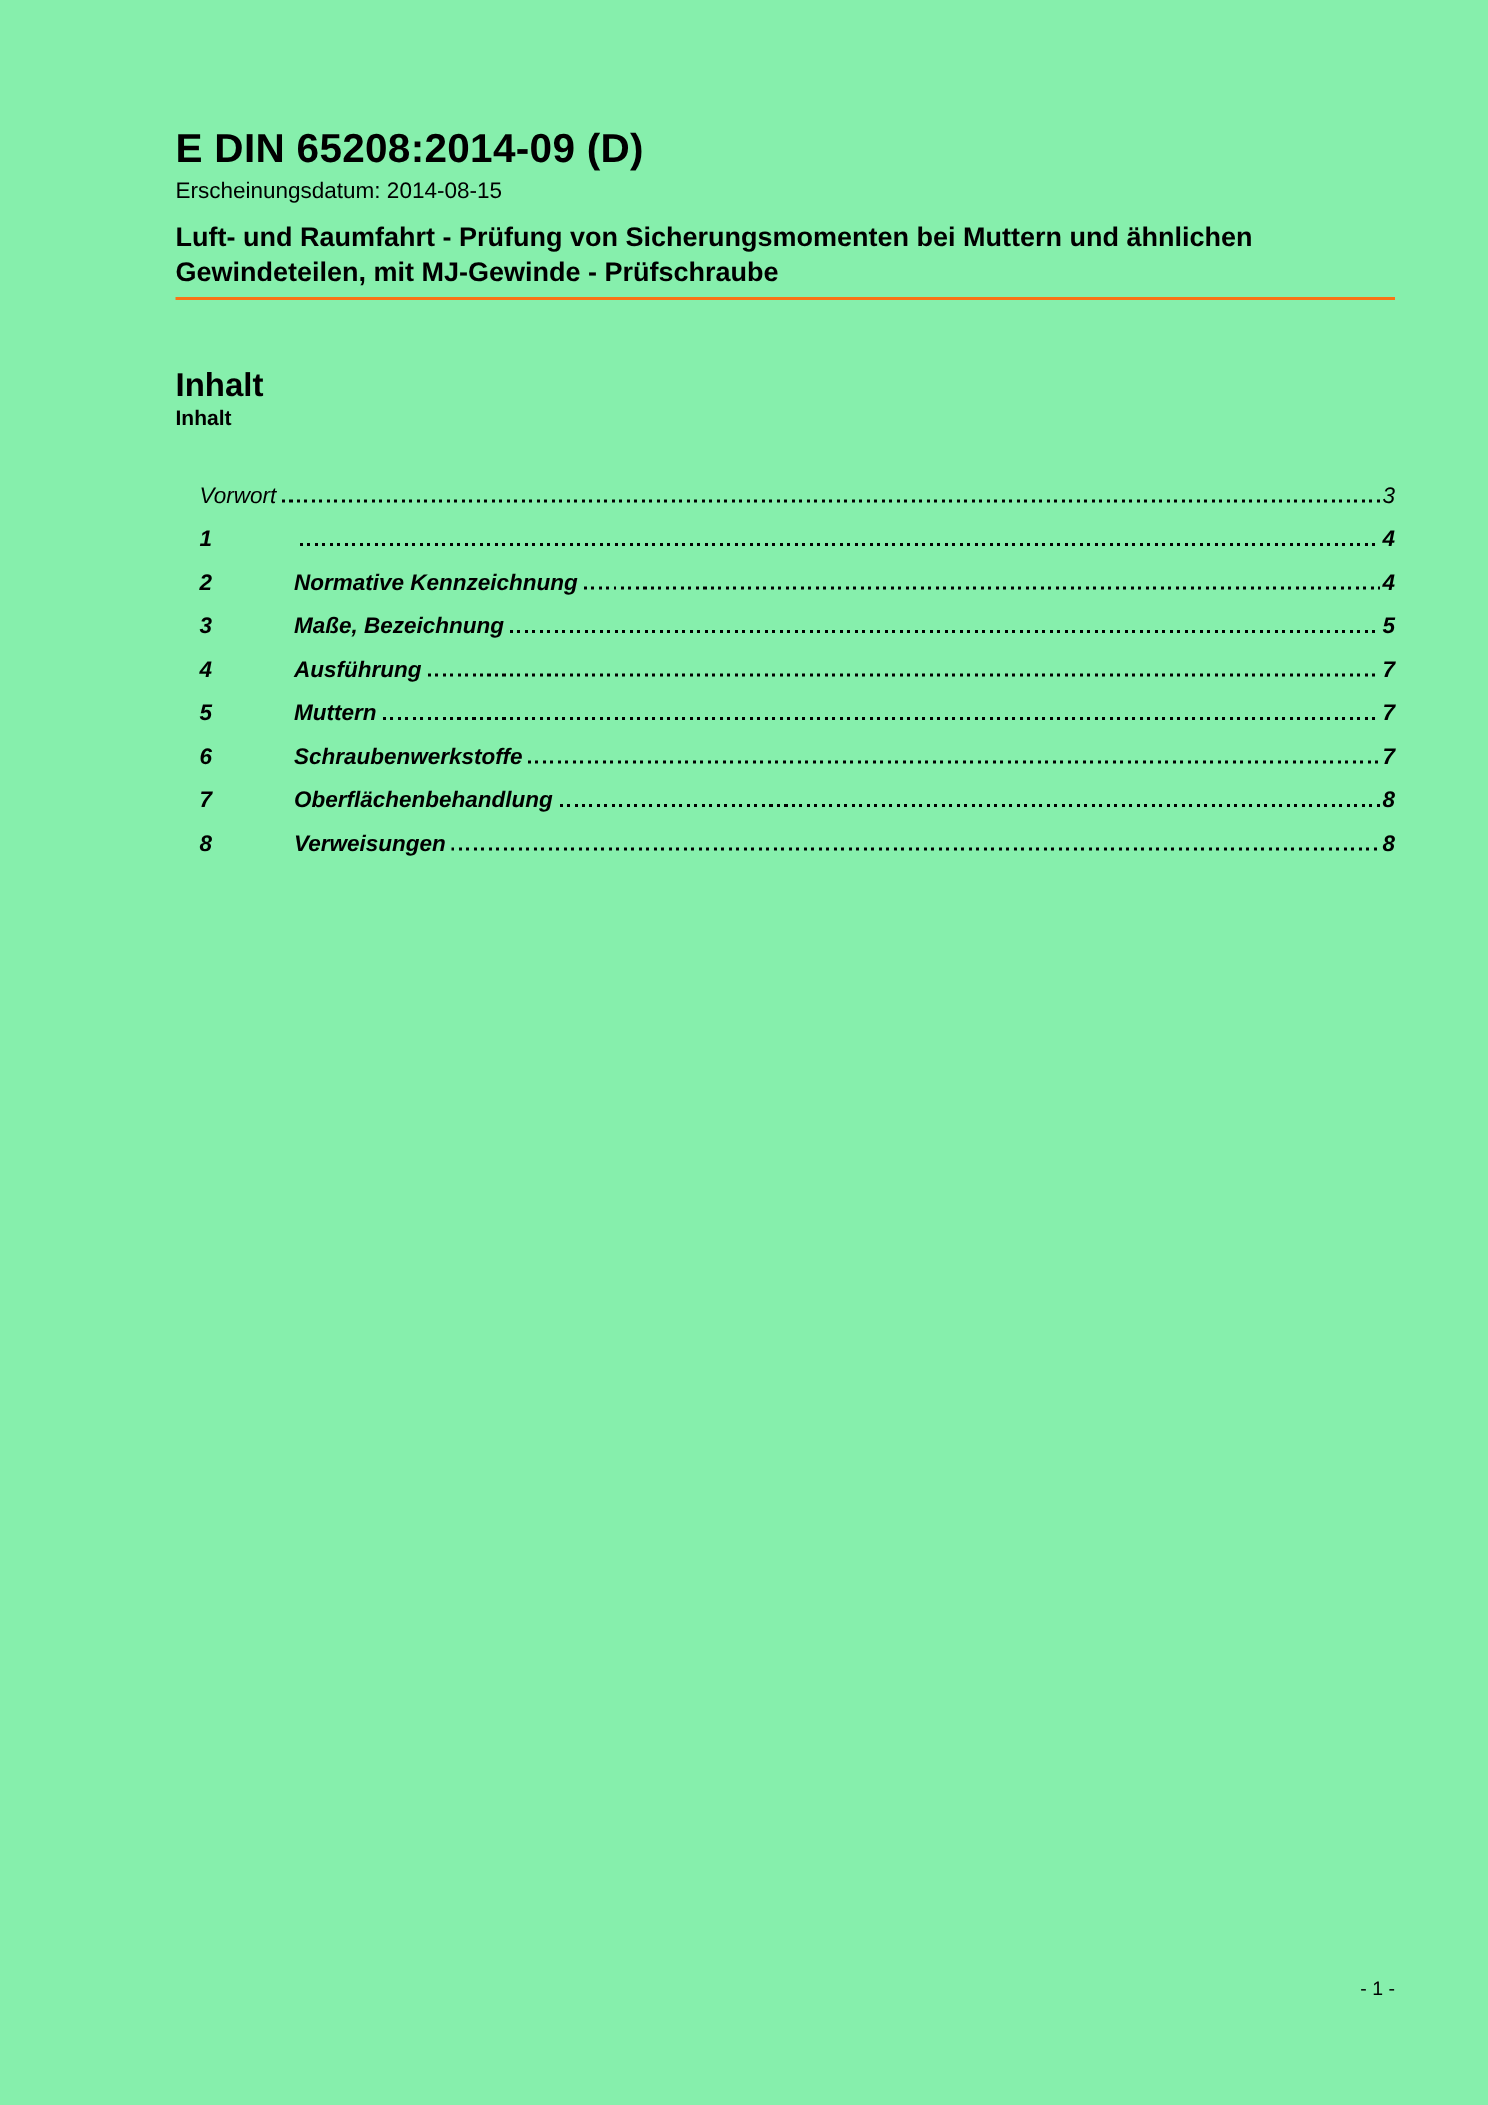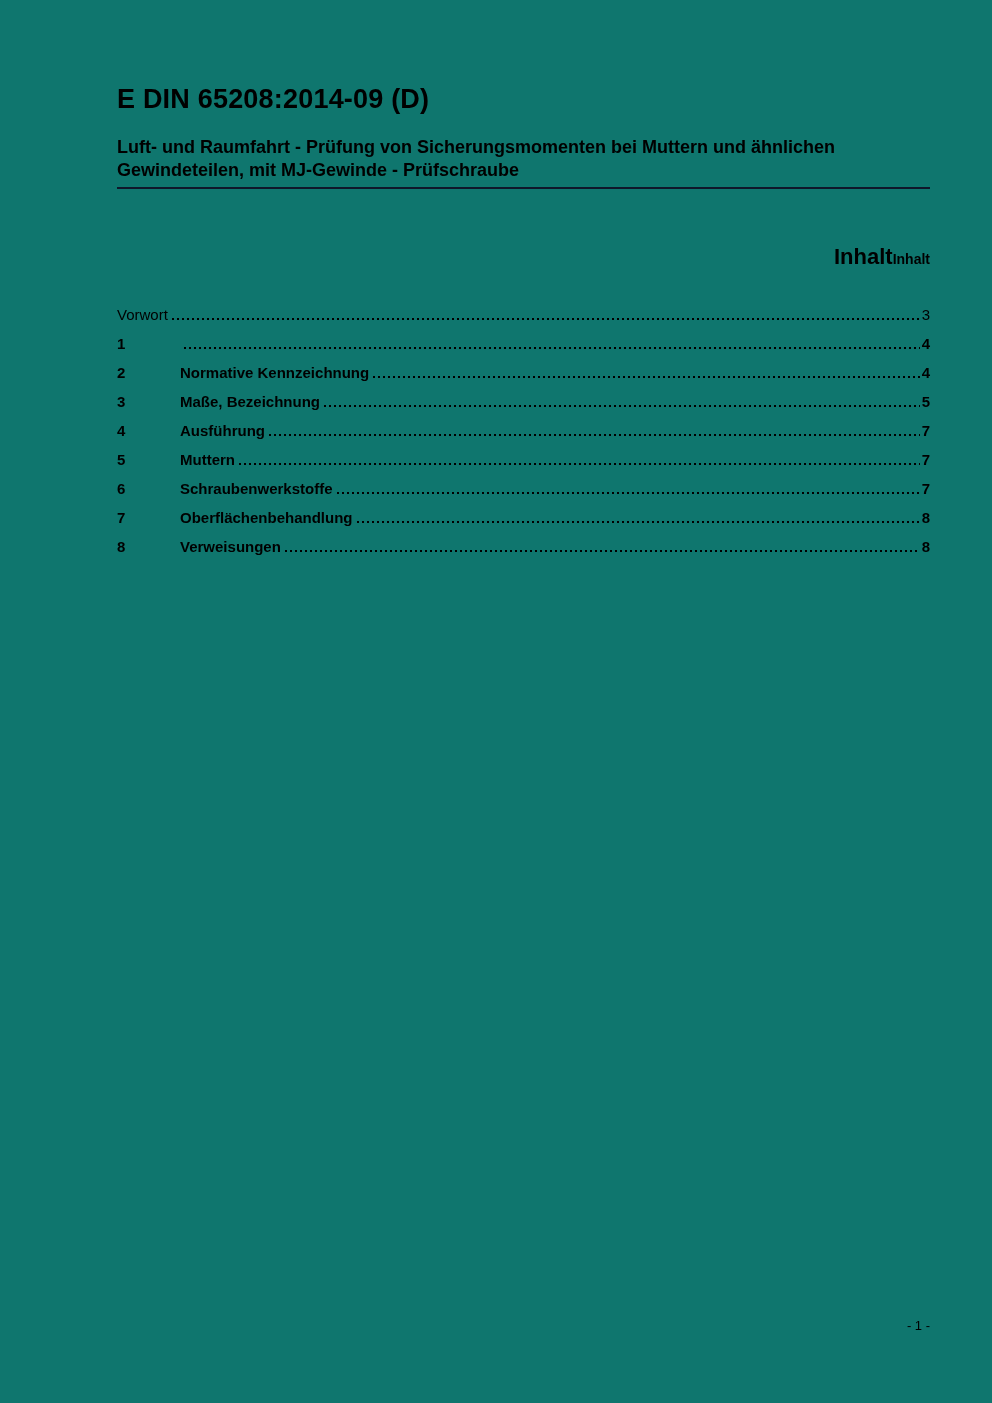--- a/index.html
+++ b/index.html
@@ -6,21 +6,21 @@
     margin: 0;
     padding: 0;
     background: #ffffff;
     color: #000000;
     font-family: "Liberation Sans", sans-serif;
   }
   .page {
     position: relative;
     width: 992px;
     height: 1403px;
-    background: #0f766e;
+    background: #86efac;
     overflow: hidden;
   }
   
   .doc-header {
     position: absolute;
     left: 117px;
     top: 84px;
     width: 813px;
   }
   .doc-number {
@@ -28,52 +28,54 @@
     font-weight: bold;
     line-height: 30px;
     letter-spacing: 0.2px;
   }
   .pub-date {
     font-size: 15px;
     line-height: 19px;
     margin-top: 4px;
   }
   .doc-title {
-    margin-top: 22px;
+    margin-top: 10px;
     font-size: 18px;
     font-weight: bold;
     line-height: 23px;
     padding-bottom: 5px;
-    border-bottom: 2px solid #0f172a;
+    border-bottom: 2px solid #f97316;
   }
   
   .toc {
     position: absolute;
     left: 117px;
     top: 243px;
     width: 813px;
   }
   .toc-head {
     display: flex;
-    justify-content: flex-end;
+    justify-content: space-between;
     align-items: baseline;
+    flex-direction: column;
   }
   .toc-heading {
     font-size: 22px;
     font-weight: bold;
     line-height: 27px;
   }
   .toc-page-col {
     font-size: 14px;
     font-weight: bold;
   }
   .toc-list {
     list-style: none;
-    margin: 30px 0 0 0;
+    margin: 30px 0 0 16px;
     padding: 0;
+    font-style: italic;
   }
   .toc-row {
     display: flex;
     align-items: baseline;
     height: 29px;
     line-height: 29px;
     font-size: 15px;
     cursor: default;
   }
   .toc-row.bold { font-weight: bold; }
@@ -103,20 +105,21 @@
     line-height: 16px;
   }
 </style>
 </head>
 <body>
 
 <div class="page">
 
   <div class="doc-header">
     <div class="doc-number">E DIN 65208:2014-09 (D)</div>
+    <div class="pub-date">Erscheinungsdatum: 2014-08-15</div>
     <div class="doc-title">Luft- und Raumfahrt - Prüfung von Sicherungsmomenten bei Muttern und ähnlichen Gewindeteilen, mit MJ-Gewinde - Prüfschraube</div>
   </div>
 
   <div class="toc">
     <div class="toc-head">
       <span class="toc-heading">Inhalt</span>
       <span class="toc-page-col">Inhalt</span>
     </div>
 
     <ul class="toc-list" id="toc-list">

